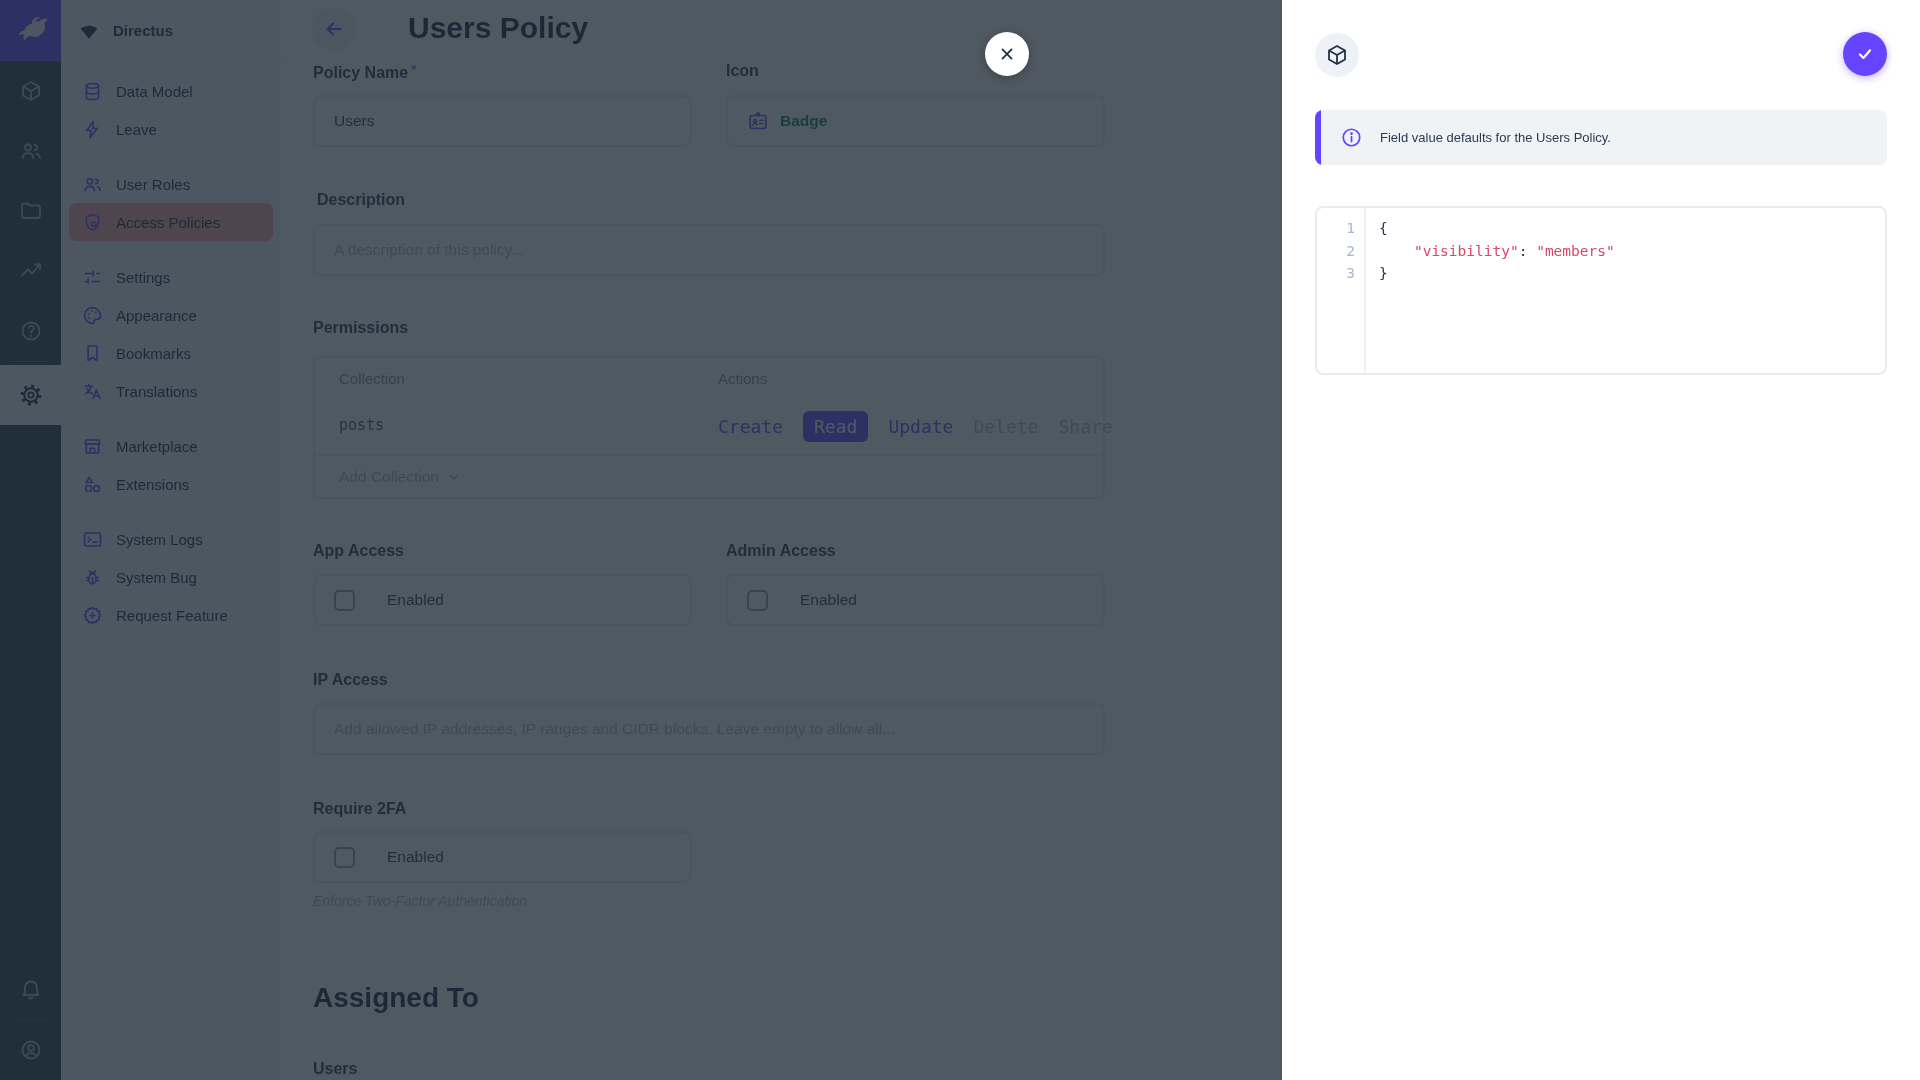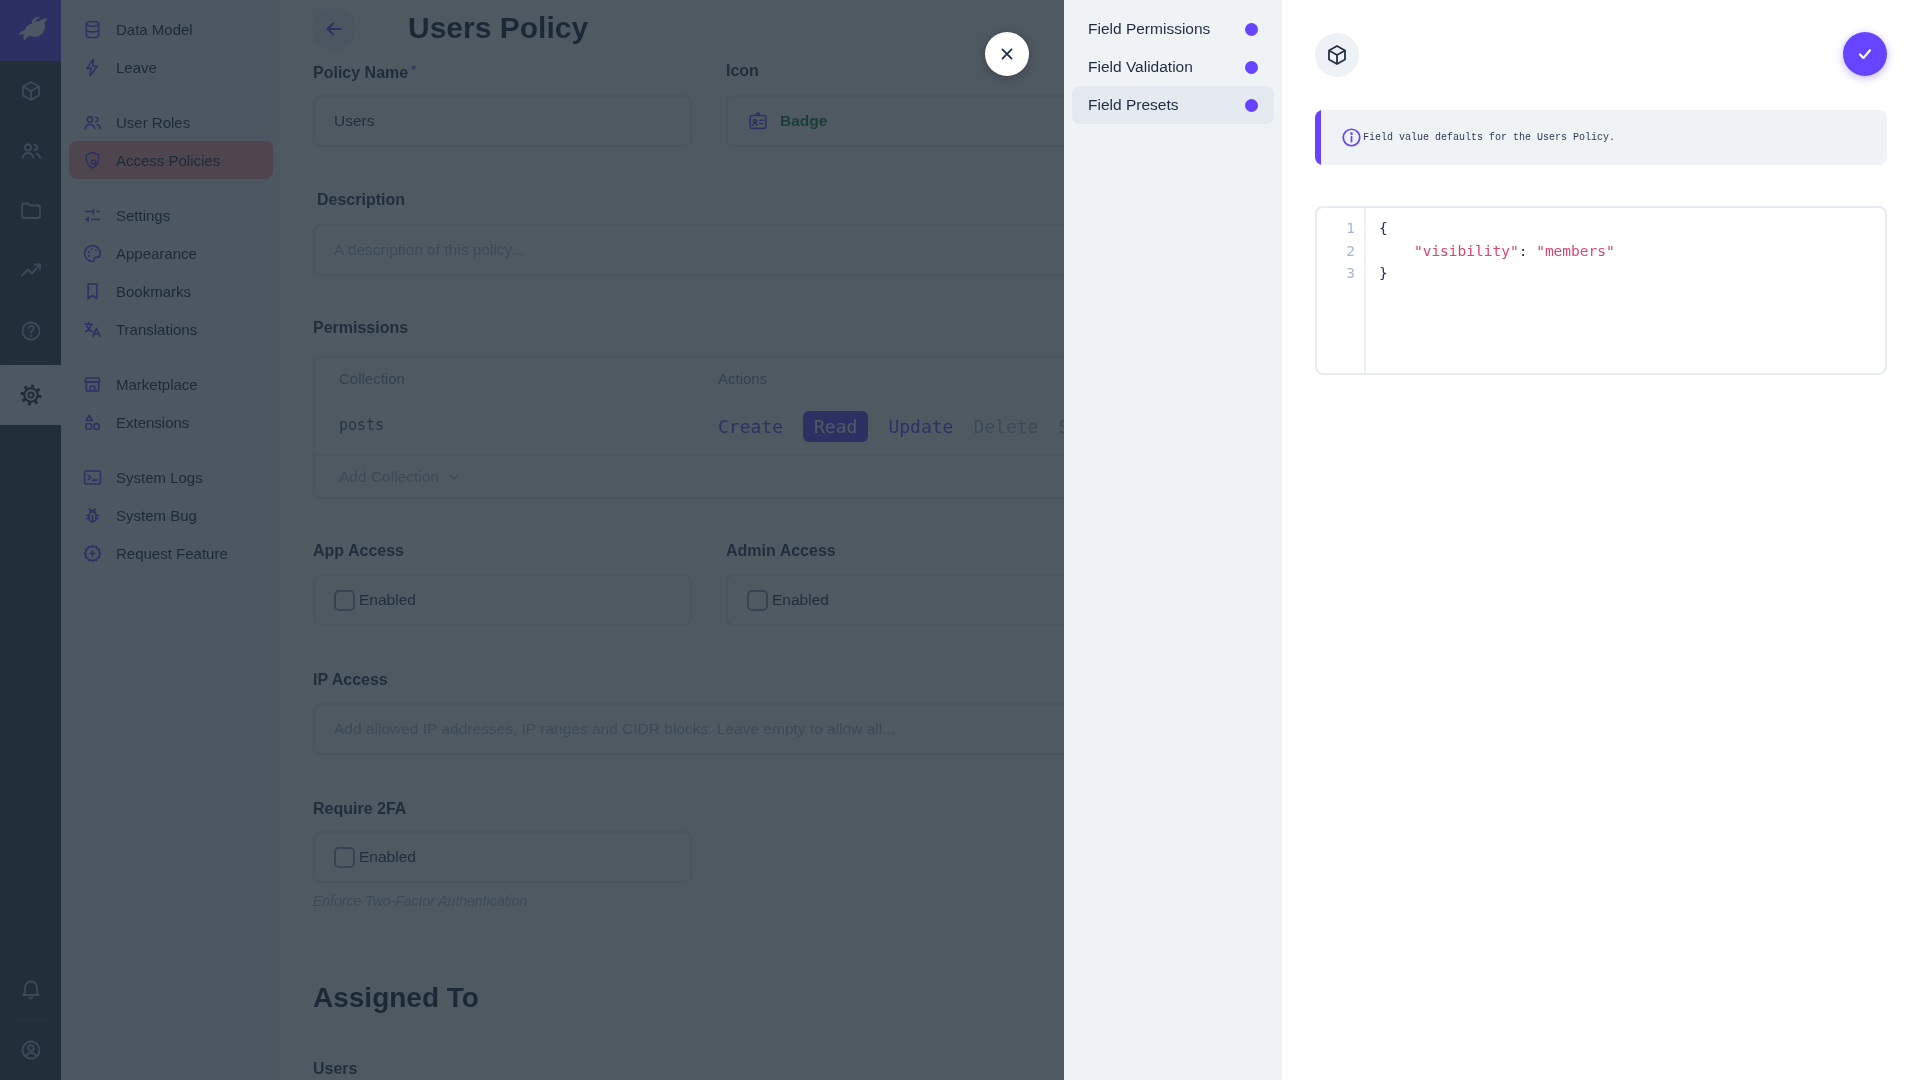--- a/index.html
+++ b/index.html
@@ -51,21 +51,21 @@
   .perm-actions{position:absolute;left:403px;top:0;height:56px;display:flex;align-items:center;gap:20px;
                 font-family:"DejaVu Sans Mono",monospace;font-size:18px;}
   .act{color:#6644ff;cursor:pointer;}
   .act.sel{background:#6644ff;color:#fff;border-radius:6px;padding:5px 11px;}
   .act.dis{color:#a9b9cd;}
   .perm-add{height:41px;display:flex;align-items:center;gap:7px;padding-left:24px;
             color:#a3b2c6;font-size:15.5px;cursor:pointer;}
 
   .cb{width:21px;height:21px;border:2px solid #8da0b8;border-radius:5px;box-sizing:border-box;
       flex:none;cursor:pointer;}
-  .cb-row{gap:4px;cursor:pointer;text-align:right;}
+  .cb-row{gap:32px;cursor:pointer;text-align:right;}
   .note{position:absolute;font-size:14px;font-style:italic;color:#a9b9cd;}
   .assigned{position:absolute;left:32px;top:982px;font-size:28px;font-weight:700;color:#16283e;}
 
   
   .overlay{position:absolute;inset:0;background:rgba(30,42,54,0.78);z-index:10;}
   .close-btn{position:absolute;left:985px;top:32px;width:44px;height:44px;border-radius:50%;
              background:#ffffff;color:#172940;display:flex;align-items:center;justify-content:center;
              z-index:30;cursor:pointer;box-shadow:0 2px 10px rgba(0,0,0,.25);}
   .drawer-side{position:absolute;left:1064px;top:0;width:218px;height:1080px;background:#f0f3f6;z-index:20;}
   .d-tabs{padding:10px 8px 0 8px;}
@@ -77,21 +77,21 @@
   .d-icon{position:absolute;left:33px;top:33px;width:44px;height:44px;border-radius:50%;
           background:#eef2f7;color:#223140;display:flex;align-items:center;justify-content:center;}
   .d-title{position:absolute;left:94px;top:39px;font-size:28px;font-weight:700;color:#101d30;}
   .fab{position:absolute;right:33px;top:32px;width:44px;height:44px;border-radius:50%;background:#6644ff;
        display:flex;align-items:center;justify-content:center;cursor:pointer;
        box-shadow:0 2px 8px rgba(102,68,255,.4);}
   .notice{position:absolute;left:33px;top:110px;width:572px;height:55px;background:#f0f3f6;
           border-radius:8px;overflow:hidden;display:flex;align-items:center;}
   .notice-bar{position:absolute;left:0;top:0;bottom:0;width:6px;background:#6644ff;}
   .notice svg{margin-left:25px;flex:none;color:#6644ff;}
-  .notice-text{font-size:10px;color:#2a3a52;font-family:Liberation Mono, monospace;}
+  .notice-text{margin-left:17px;font-size:13px;color:#2a3a52;}
   .editor{position:absolute;left:33px;top:206px;width:572px;height:169px;border:2px solid #e7ecf3;
           border-radius:8px;box-sizing:border-box;display:flex;overflow:hidden;
           font-family:"DejaVu Sans Mono",monospace;font-size:14.5px;cursor:text;}
   .gutter{width:47px;flex:none;border-right:2px solid #eef2f7;padding-top:9px;color:#a9b8cc;}
   .gutter div{height:22.5px;line-height:22.5px;text-align:right;padding-right:9px;}
   .code{padding:9px 0 0 13px;color:#24354d;}
   .code div{height:22.5px;line-height:22.5px;white-space:pre;}
   .tok-string{color:#d9476a;}
 </style>
 </head>
@@ -173,20 +173,28 @@
         <svg width="24" height="24" viewBox="0 0 24 24" fill="none" stroke="currentColor" stroke-width="1.8" stroke-linecap="round">
           <circle cx="12" cy="12" r="8.5"></circle>
             <circle cx="12" cy="10" r="2.8"></circle>
           <path d="M6.8 18.2c1.1-2.3 3-3.4 5.2-3.4s4.1 1.1 5.2 3.4"></path>
         </svg>
       </span>
     </div>
   </div>
 
   <div class="nav">
+    <div class="nav-header">
+      <span>
+        <svg width="22" height="22" viewBox="0 0 24 24" fill="#1e2c3f">
+          <path d="M12 20.5L2.8 9.4a14.6 14.6 0 0118.4 0L12 20.5z"></path>
+        </svg>
+      </span>
+      <span class="proj">Directus</span>
+    </div>
     <div class="nav-list">
 
       <div class="nav-item">
         <span>
           <svg width="21" height="21" viewBox="0 0 24 24" fill="none" stroke="currentColor" stroke-width="1.8">
             <ellipse cx="12" cy="5.5" rx="7" ry="2.7"></ellipse>
             <path d="M5 5.5v6.5c0 1.5 3.1 2.7 7 2.7s7-1.2 7-2.7V5.5"></path>
             <path d="M5 12v6.5c0 1.5 3.1 2.7 7 2.7s7-1.2 7-2.7V12"></path>
           </svg>
         </span>
@@ -412,36 +420,20 @@
   <div class="overlay"></div>
 
   <div class="close-btn">
     <span>
       <svg width="20" height="20" viewBox="0 0 24 24" fill="none" stroke="currentColor" stroke-width="2" stroke-linecap="round">
         <path d="M6.5 6.5l11 11M17.5 6.5l-11 11"></path>
       </svg>
     </span>
   </div>
 
-  <div class="drawer-side">
-    <div class="d-tabs">
-      <div class="d-tab">
-        <span>Field Permissions</span>
-        <span class="dot"></span>
-      </div>
-      <div class="d-tab">
-        <span>Field Validation</span>
-        <span class="dot"></span>
-      </div>
-      <div class="d-tab active">
-        <span>Field Presets</span>
-        <span class="dot"></span>
-      </div>
-    </div>
-  </div>
 
   <div class="drawer-main">
     <div class="d-icon">
       <span>
         <svg width="24" height="24" viewBox="0 0 24 24" fill="none" stroke="currentColor" stroke-width="1.8" stroke-linejoin="round">
           <path d="M12 3l8 4.5v9L12 21l-8-4.5v-9L12 3z"></path>
             <path d="M4 7.5l8 4.5 8-4.5M12 12v9"></path>
         </svg>
       </span>
     </div>

